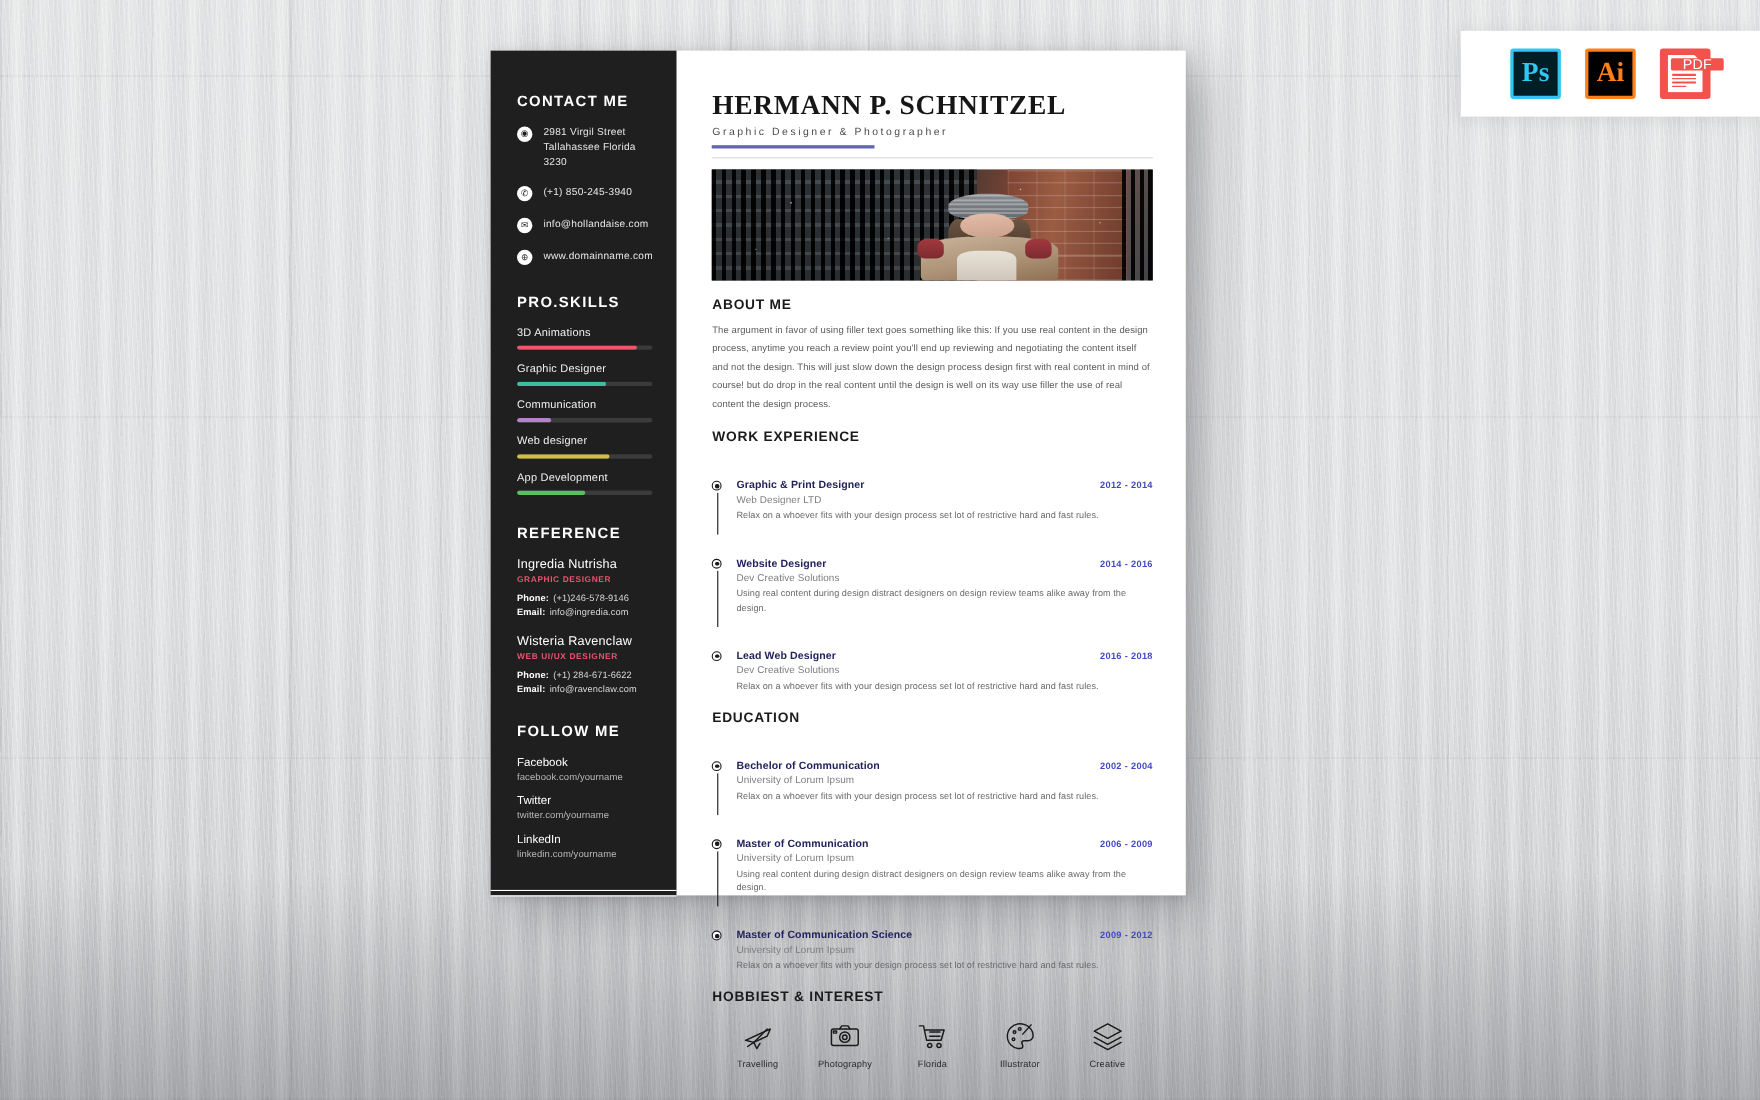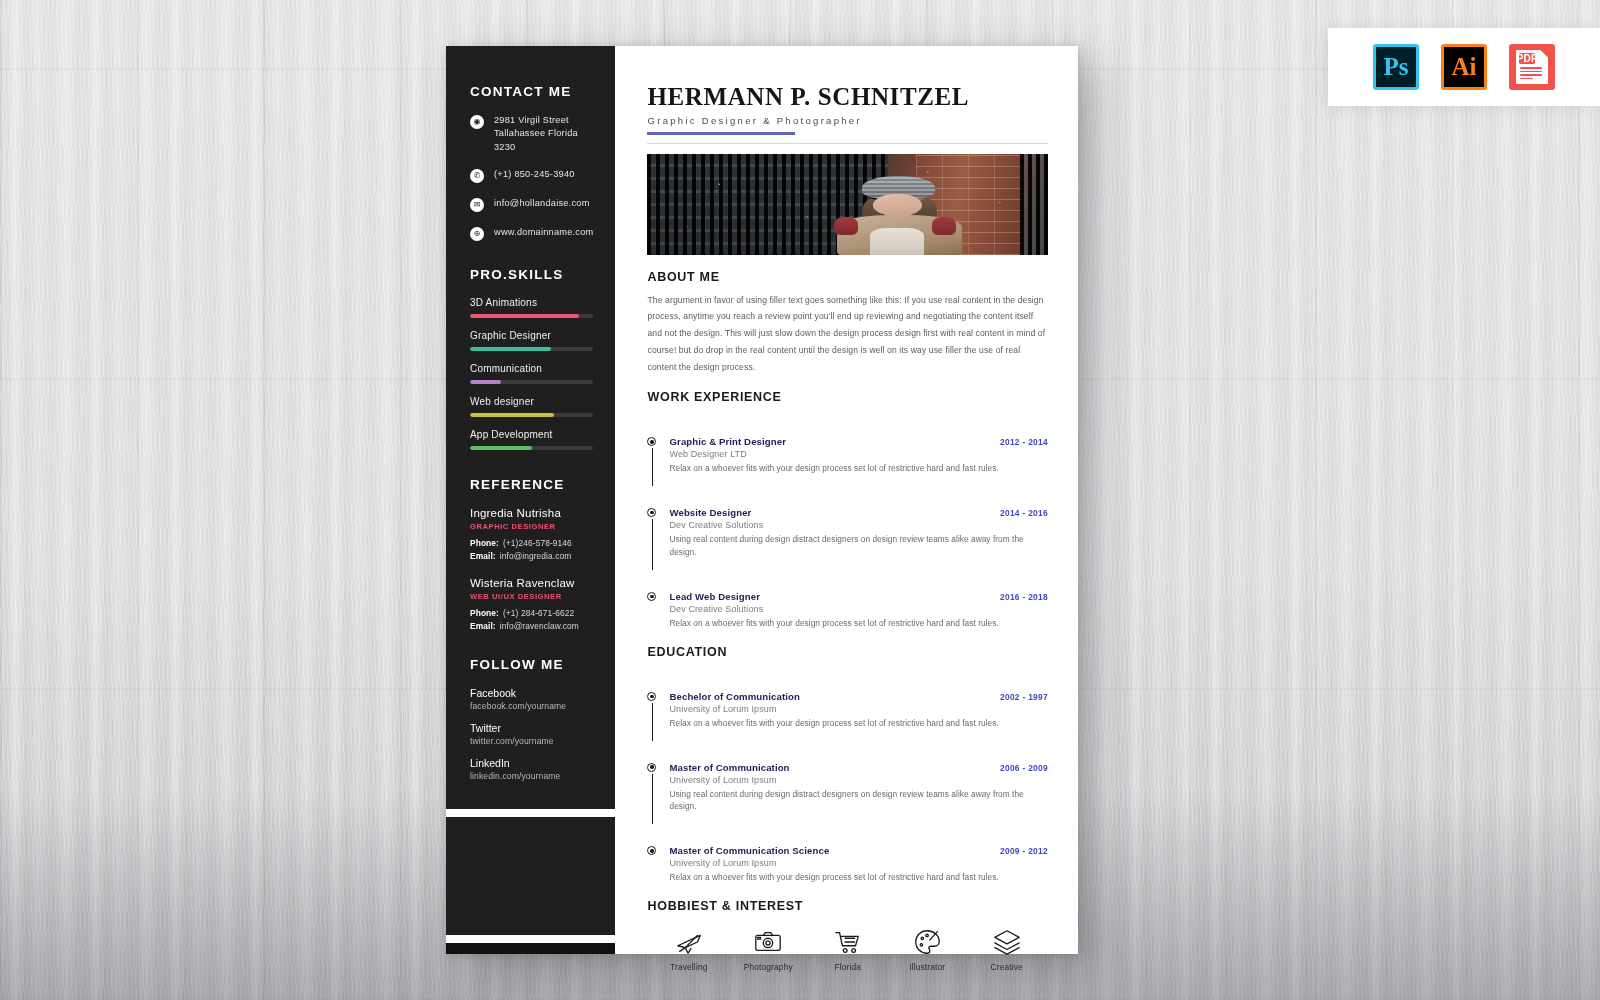--- a/index.html
+++ b/index.html
@@ -37,21 +37,21 @@
   }
   #floor-shadow {
     position: absolute; left: 0; right: 0; bottom: 0; height: 210px;
     background: linear-gradient(180deg, rgba(120,122,128,0) 0%, rgba(108,110,116,0.18) 45%, rgba(92,94,100,0.34) 100%);
   }
 
   
   #sheet {
     position: absolute;
     left: 446px; top: 46px;
-    width: 632px; height: 908px;
+    width: 632px; height: 768px;
     background: #ffffff;
     display: flex;
     box-shadow: 18px 16px 42px rgba(60,62,68,0.33), 2px 2px 10px rgba(60,62,68,0.20);
   }
 
   
   .sidebar {
     width: 208px;
     background: #1f1f1f;
     color: #ffffff;
@@ -237,24 +237,24 @@
     font-family: "Liberation Serif", serif; font-size: 25px; font-weight: 700; }
   .badge-ps { background: #001e26; border: 3px solid #31c5f0; color: #31c5f0; }
   .badge-ai { background: #000000; border: 3px solid #ff7f18; color: #ff7f18; }
   .badge-pdf { background: #f3514c; display: block; }
   .pdf-page {
     position: absolute; left: 7px; top: 6px; width: 32px; height: 34px;
     background: #ffffff; border-radius: 1px;
     clip-path: polygon(0 0, 76% 0, 100% 22%, 100% 100%, 0 100%);
   }
   .pdf-tag {
-    position: absolute; left: 10px; top: 9px; width: 16px; height: 11px;
+    position: absolute; left: 10px; top: 9px; width: 48px; height: 11px;
     background: #f3514c; border-radius: 1.5px;
     color: #ffffff; font-family: "Liberation Sans", sans-serif;
-    font-size: 10px; font-weight: 700; letter-spacing: .2px;
+    font-size: 13px; font-weight: 400; letter-spacing: .2px;
     display: flex; align-items: center; justify-content: center;
   }
   .pdf-lines { position: absolute; left: 11px; top: 23px; width: 22px; }
   .pdf-lines i { display: block; height: 1.6px; background: #f3514c; margin-bottom: 2px; border-radius: 1px; }
   .pdf-lines i.short { width: 58%; }
 </style>
 </head>
 <body>
 
 <div id="backdrop">
@@ -428,21 +428,21 @@
         </div>
       </div>
 
     <div class="sec-head">EDUCATION</div>
     <div class="timeline" id="education-list">
         <div class="tl-item">
           <span class="tl-marker"></span>
           <span class="tl-line"></span>
           <div class="tl-row">
             <div class="tl-title">Bechelor of Communication</div>
-            <div class="tl-date">2002 - 1997</div>
+            <div class="tl-date">2002 - 2004</div>
           </div>
           <div class="tl-org">University of Lorum Ipsum</div>
           <div class="tl-desc">Relax on a whoever fits with your design process set lot of restrictive hard and fast rules.</div>
         </div>
         <div class="tl-item">
           <span class="tl-marker"></span>
           <span class="tl-line"></span>
           <div class="tl-row">
             <div class="tl-title">Master of Communication</div>
             <div class="tl-date">2006 - 2009</div>

